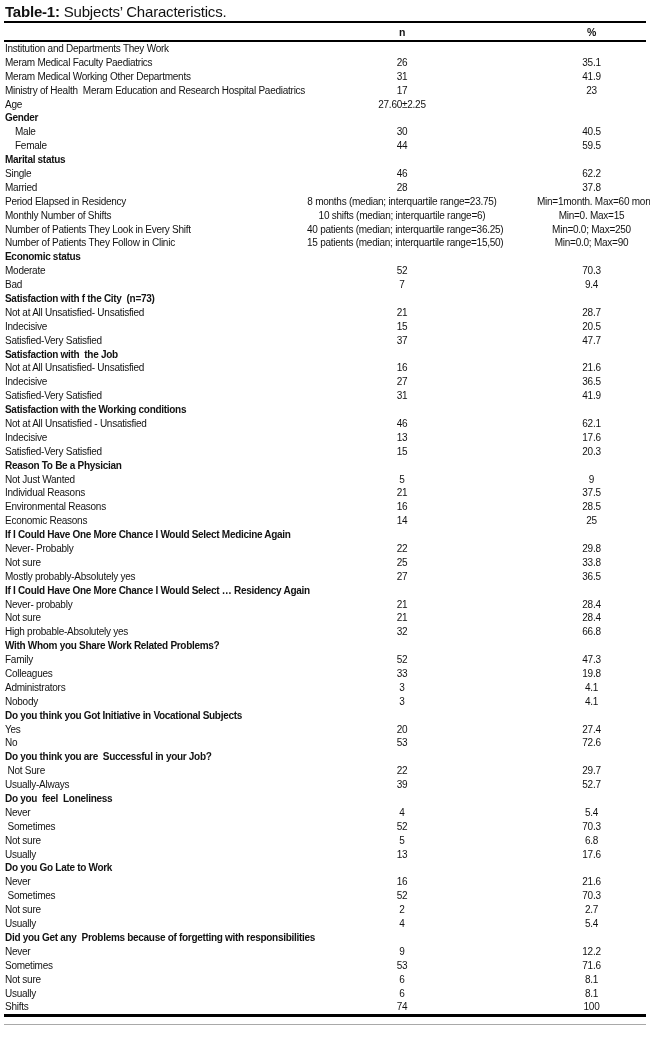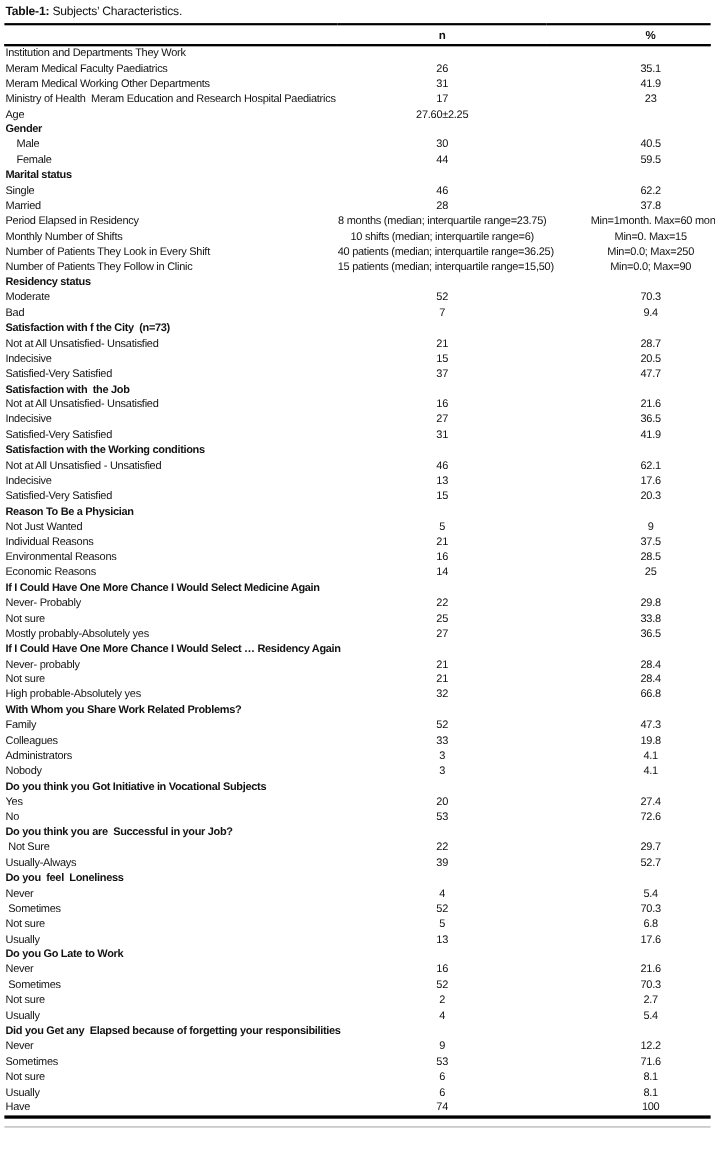--- a/index.html
+++ b/index.html
@@ -6,21 +6,21 @@
   body {
     width: 650px; height: 1054px;
     background: #ffffff;
     color: #121212;
     font-family: "Liberation Sans", sans-serif;
     overflow: hidden;
   }
   .page { padding: 3px 4px 0 4px; }
 
   .title {
-    font-size: 11px;
+    font-size: 15px;
     letter-spacing: -0.2px;
     padding: 2px 0 3px 1px;
     line-height: 13px;
   }
   .title .t-label { font-weight: 700; }
   .title .t-rest { white-space: pre; }
 
   table.char-table {
     width: 642px;
     border-collapse: collapse;
@@ -156,21 +156,21 @@
           <td class="c-label">Number of Patients They Look in Every Shift</td>
           <td class="c-n">40 patients (median; interquartile range=36.25)</td>
           <td class="c-pct">Min=0.0; Max=250</td>
         </tr>
         <tr>
           <td class="c-label">Number of Patients They Follow in Clinic</td>
           <td class="c-n">15 patients (median; interquartile range=15,50)</td>
           <td class="c-pct">Min=0.0; Max=90</td>
         </tr>
         <tr class="section">
-          <td class="c-label">Residency status</td>
+          <td class="c-label">Economic status</td>
           <td class="c-n"></td>
           <td class="c-pct"></td>
         </tr>
         <tr>
           <td class="c-label">Moderate</td>
           <td class="c-n">52</td>
           <td class="c-pct">70.3</td>
         </tr>
         <tr>
           <td class="c-label">Bad</td>
@@ -401,21 +401,21 @@
           <td class="c-label">Not sure</td>
           <td class="c-n">2</td>
           <td class="c-pct">2.7</td>
         </tr>
         <tr>
           <td class="c-label">Usually</td>
           <td class="c-n">4</td>
           <td class="c-pct">5.4</td>
         </tr>
         <tr class="section">
-          <td class="c-label">Did you Get any  Elapsed because of forgetting your responsibilities</td>
+          <td class="c-label">Did you Get any  Problems because of forgetting with responsibilities</td>
           <td class="c-n"></td>
           <td class="c-pct"></td>
         </tr>
         <tr>
           <td class="c-label">Never</td>
           <td class="c-n">9</td>
           <td class="c-pct">12.2</td>
         </tr>
         <tr>
           <td class="c-label">Sometimes</td>
@@ -426,21 +426,21 @@
           <td class="c-label">Not sure</td>
           <td class="c-n">6</td>
           <td class="c-pct">8.1</td>
         </tr>
         <tr>
           <td class="c-label">Usually</td>
           <td class="c-n">6</td>
           <td class="c-pct">8.1</td>
         </tr>
         <tr>
-          <td class="c-label">Have</td>
+          <td class="c-label">Shifts</td>
           <td class="c-n">74</td>
           <td class="c-pct">100</td>
         </tr>
       </tbody>
   </table>
 
   <div class="rule-heavy"></div>
   <div class="rule-thin"></div>
 
 </div>

